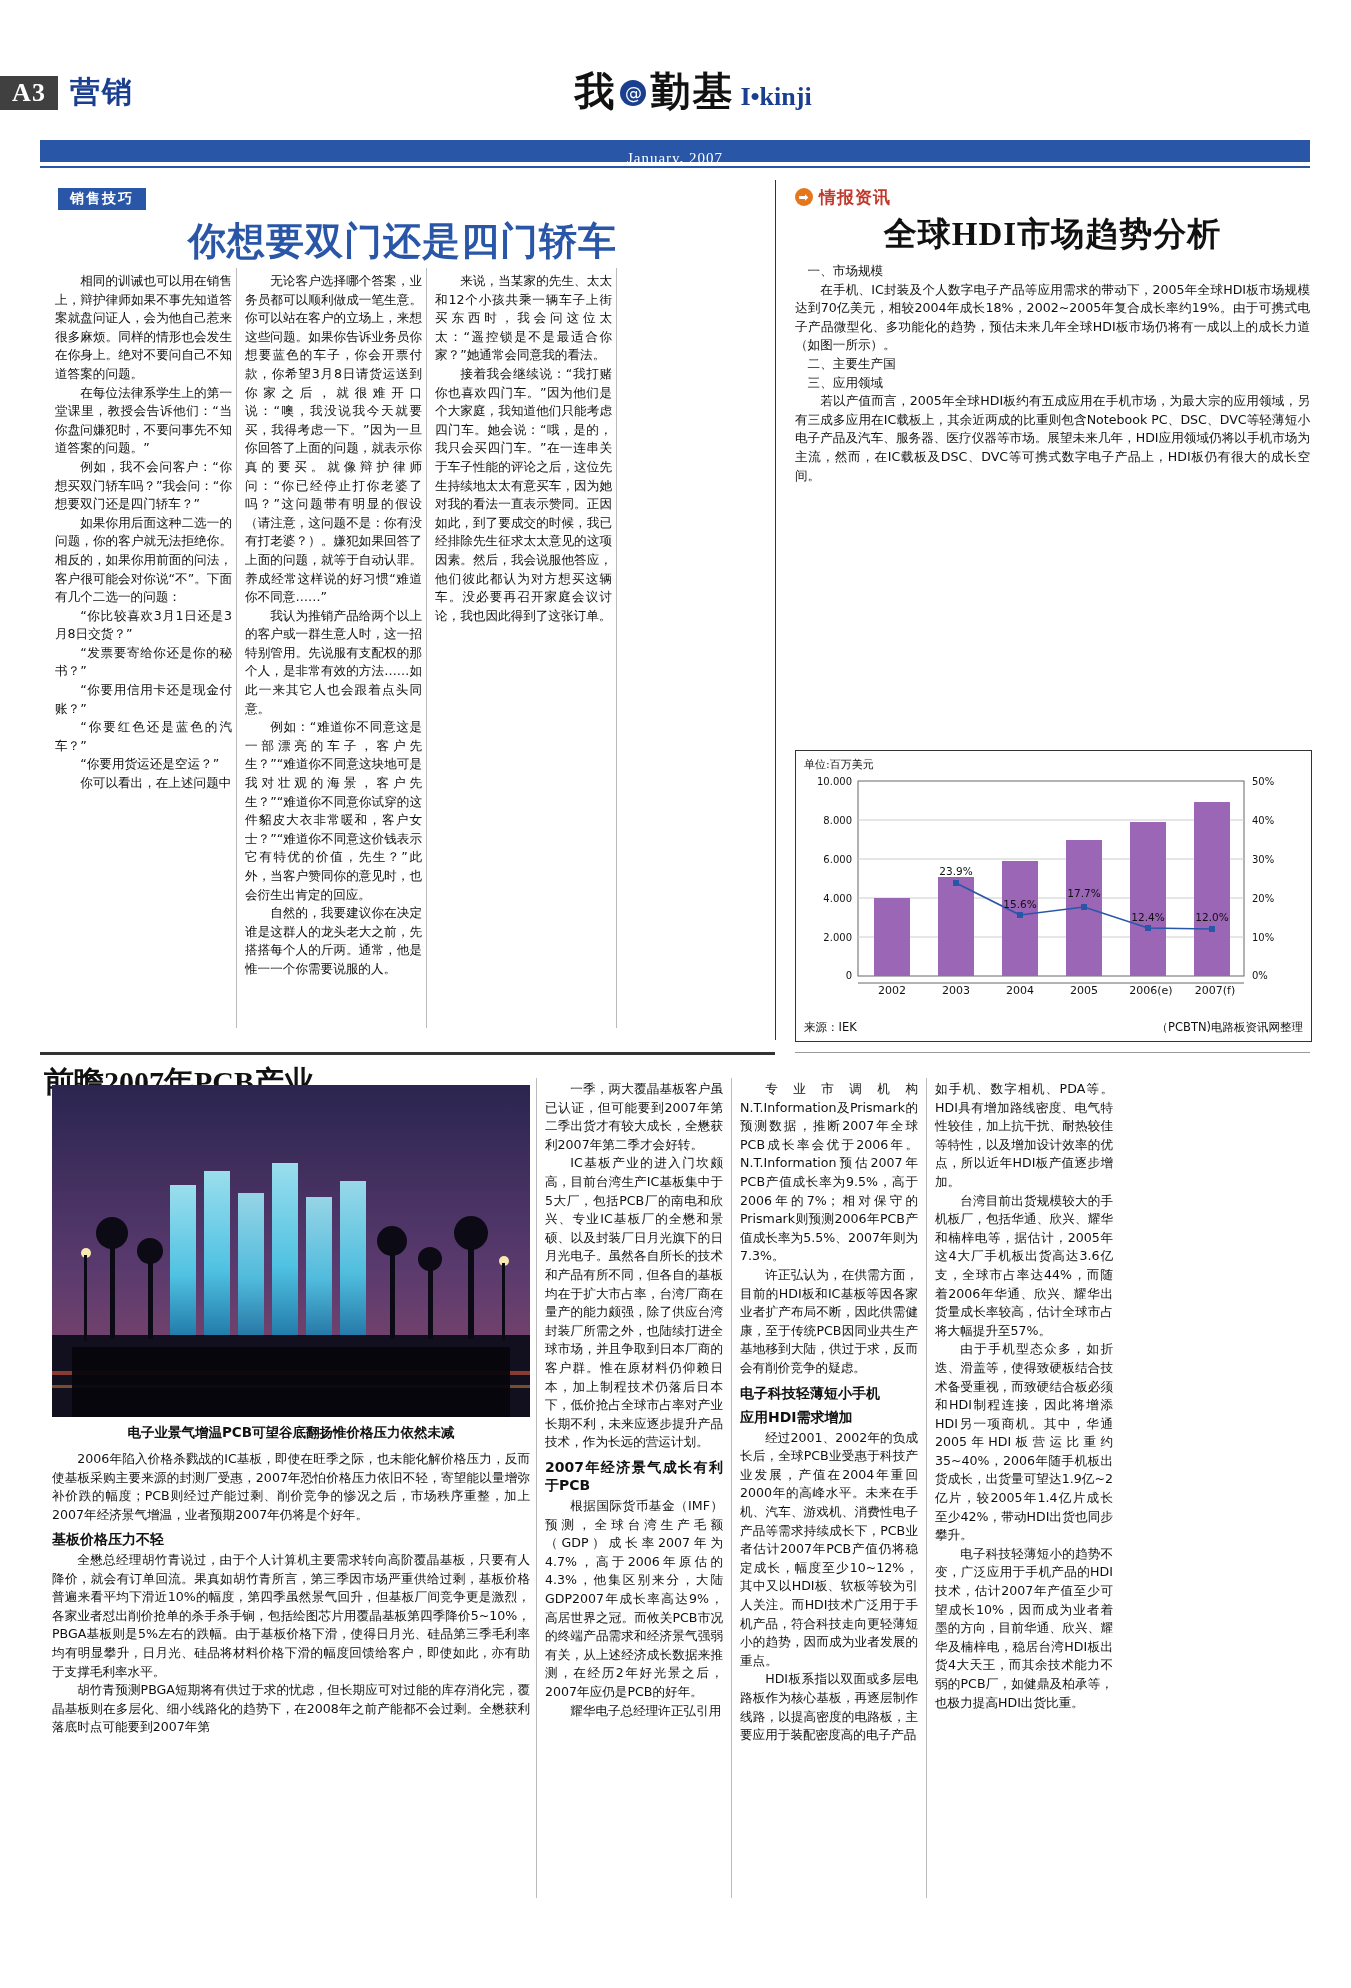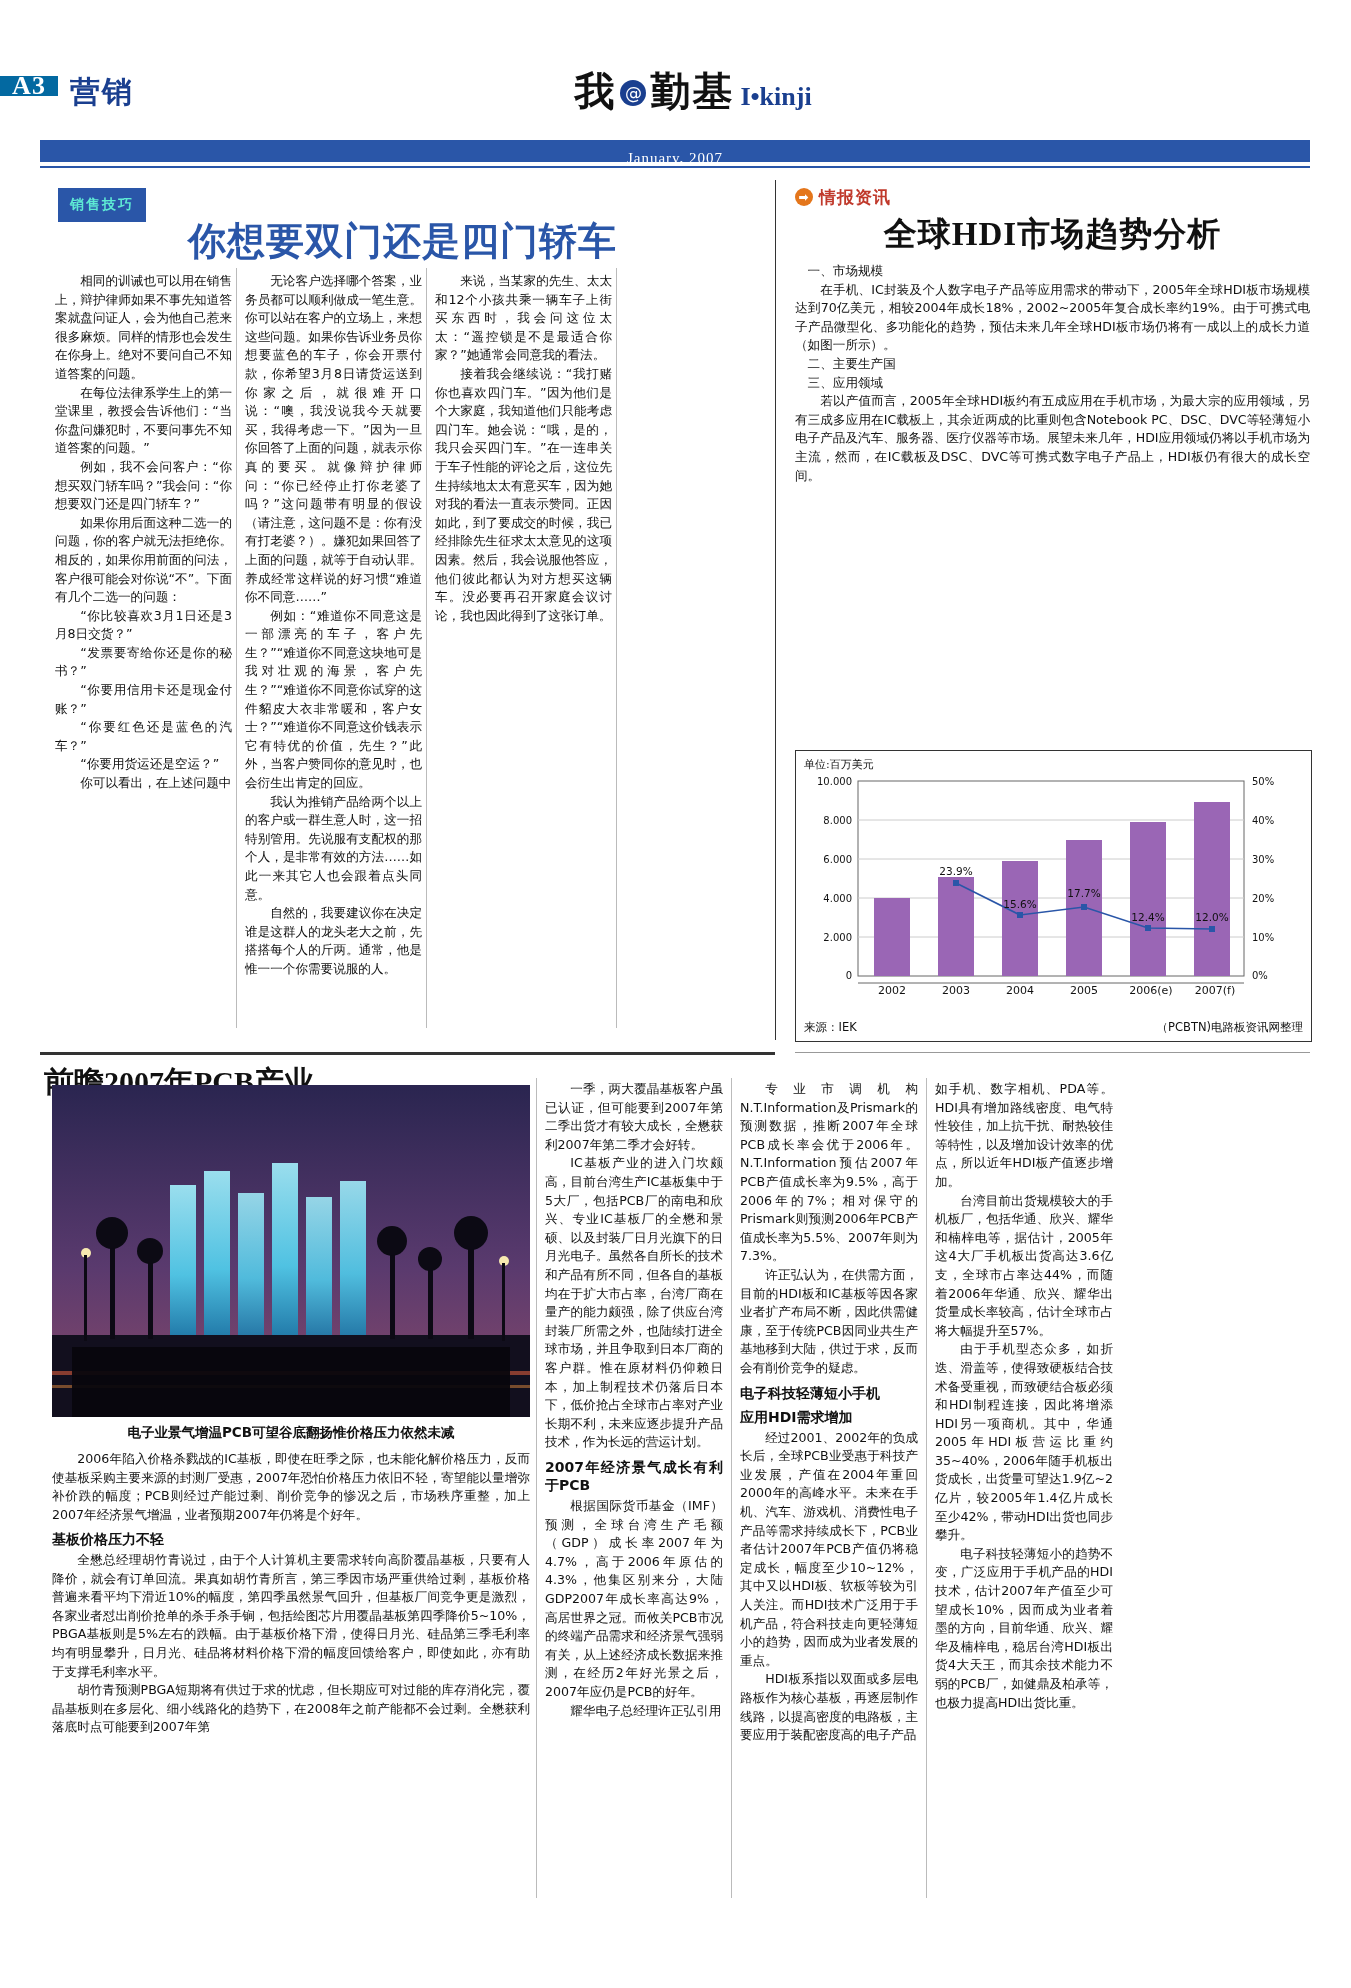--- a/index.html
+++ b/index.html
@@ -5,43 +5,43 @@
   html,body{margin:0;padding:0;}
   body{
     width:1351px;height:1988px;
     background:#ffffff;
     font-family:"DejaVu Sans","Liberation Sans",sans-serif;
     color:#111;
     position:relative;
     overflow:hidden;
   }
   .page{position:absolute;left:0;top:0;width:1351px;height:1988px;background:#fff;}
-  .sec-badge{position:absolute;left:0;top:76px;width:58px;height:20px;background:#0369a1;color:#fff;
+  .sec-badge{position:absolute;left:0;top:76px;width:58px;height:34px;background:#404040;color:#fff;
     font-family:"Liberation Serif","DejaVu Serif",serif;font-weight:bold;font-size:26px;
     display:flex;align-items:center;justify-content:center;letter-spacing:1px;}
   .sec-name{position:absolute;left:70px;top:72px;font-size:30px;font-weight:bold;color:#1a3f8f;
     font-family:"DejaVu Sans","Liberation Sans",sans-serif;letter-spacing:2px;}
   .logo{position:absolute;left:0;right:0;top:64px;text-align:center;margin-left:35px;}
   .logo .cn{font-family:"Liberation Serif","DejaVu Serif",serif;font-size:40px;font-weight:bold;color:#111;letter-spacing:2px;}
   .logo .at{display:inline-block;width:26px;height:26px;border-radius:50%;background:#1a3f8f;color:#fff;
      font-size:17px;line-height:26px;text-align:center;vertical-align:6px;margin:0 4px;}
   .logo .en{font-family:"Liberation Serif","DejaVu Serif",serif;font-size:26px;font-weight:bold;color:#1a3f8f;margin-left:6px;}
 
   .bluebar{position:absolute;left:40px;top:140px;width:1270px;height:22px;background:#2a56a8;}
   .bluebar .date{color:#fff;font-size:15px;font-family:"Liberation Serif","DejaVu Serif",serif;
      position:absolute;left:0;right:0;text-align:center;top:10px;letter-spacing:1px;}
   .rule-thin{position:absolute;left:40px;top:166px;width:1270px;height:2px;background:#2a56a8;}
 
   
   .vline{position:absolute;background:#9aa;width:1px;}
   .hline{position:absolute;background:#333;}
 
   
-  .tag{position:absolute;background:#2a56a8;color:#5eead4;font-size:14px;font-weight:bold;
-     padding:8px 12px;letter-spacing:2px;}
+  .tag{position:absolute;background:#2a56a8;color:#ffffff;font-size:14px;font-weight:bold;
+     padding:2px 12px;letter-spacing:2px;}
   .headline-blue{position:absolute;font-family:"Liberation Serif","DejaVu Serif",serif;
      font-size:38px;font-weight:bold;color:#2a56a8;letter-spacing:1px;}
   .col{position:absolute;font-size:12.6px;line-height:18.6px;text-align:justify;
      font-family:"DejaVu Sans","Liberation Sans",sans-serif;color:#111;}
   .col p{margin:0 0 0 0;text-indent:2em;}
 
   
   .arrow-dot{display:inline-block;width:18px;height:18px;border-radius:50%;background:#e4761b;
      color:#fff;font-size:12px;line-height:18px;text-align:center;margin-right:6px;vertical-align:2px;}
   .rtag{position:absolute;font-size:17px;font-weight:bold;color:#c0392b;letter-spacing:1px;}
@@ -89,22 +89,22 @@
     <p>如果你用后面这种二选一的问题，你的客户就无法拒绝你。相反的，如果你用前面的问法，客户很可能会对你说“不”。下面有几个二选一的问题：</p>
       <p>“你比较喜欢3月1日还是3月8日交货？”</p>
       <p>“发票要寄给你还是你的秘书？”</p>
     <p>“你要用信用卡还是现金付账？”</p>
       <p>“你要红色还是蓝色的汽车？”</p>
       <p>“你要用货运还是空运？”</p>
     <p>你可以看出，在上述问题中</p>
   </div>
   <div class="col" style="left:245px;top:272px;width:177px;">
     <p>无论客户选择哪个答案，业务员都可以顺利做成一笔生意。你可以站在客户的立场上，来想这些问题。如果你告诉业务员你想要蓝色的车子，你会开票付款，你希望3月8日请货运送到你家之后，就很难开口说：“噢，我没说我今天就要买，我得考虑一下。”因为一旦你回答了上面的问题，就表示你真的要买。就像辩护律师问：“你已经停止打你老婆了吗？”这问题带有明显的假设（请注意，这问题不是：你有没有打老婆？）。嫌犯如果回答了上面的问题，就等于自动认罪。养成经常这样说的好习惯“难道你不同意……”</p>
-      <p>例如：“难道你不同意这是一部漂亮的车子，客户先生？”“难道你不同意这块地可是我对壮观的海景，客户先生？”“难道你不同意你试穿的这件貂皮大衣非常暖和，客户女士？”“难道你不同意这价钱表示它有特优的价值，先生？”此外，当客户赞同你的意见时，也会衍生出肯定的回应。</p>
-    <p>我认为推销产品给两个以上的客户或一群生意人时，这一招特别管用。先说服有支配权的那个人，是非常有效的方法……如此一来其它人也会跟着点头同意。</p>
+      <p>我认为推销产品给两个以上的客户或一群生意人时，这一招特别管用。先说服有支配权的那个人，是非常有效的方法……如此一来其它人也会跟着点头同意。</p>
+    <p>例如：“难道你不同意这是一部漂亮的车子，客户先生？”“难道你不同意这块地可是我对壮观的海景，客户先生？”“难道你不同意你试穿的这件貂皮大衣非常暖和，客户女士？”“难道你不同意这价钱表示它有特优的价值，先生？”此外，当客户赞同你的意见时，也会衍生出肯定的回应。</p>
       <p>自然的，我要建议你在决定谁是这群人的龙头老大之前，先搭搭每个人的斤两。通常，他是惟一一个你需要说服的人。</p>
   </div>
   <div class="col" style="left:435px;top:272px;width:177px;">
     <p>来说，当某家的先生、太太和12个小孩共乘一辆车子上街买东西时，我会问这位太太：“遥控锁是不是最适合你家？”她通常会同意我的看法。</p>
       <p>接着我会继续说：“我打赌你也喜欢四门车。”因为他们是个大家庭，我知道他们只能考虑四门车。她会说：“哦，是的，我只会买四门车。”在一连串关于车子性能的评论之后，这位先生持续地太太有意买车，因为她对我的看法一直表示赞同。正因如此，到了要成交的时候，我已经排除先生征求太太意见的这项因素。然后，我会说服他答应，他们彼此都认为对方想买这辆车。没必要再召开家庭会议讨论，我也因此得到了这张订单。</p>
   </div>
 
   <div class="rtag" style="left:795px;top:186px;">
     <span class="arrow-dot">➡</span><span>情报资讯</span>
   </div>

